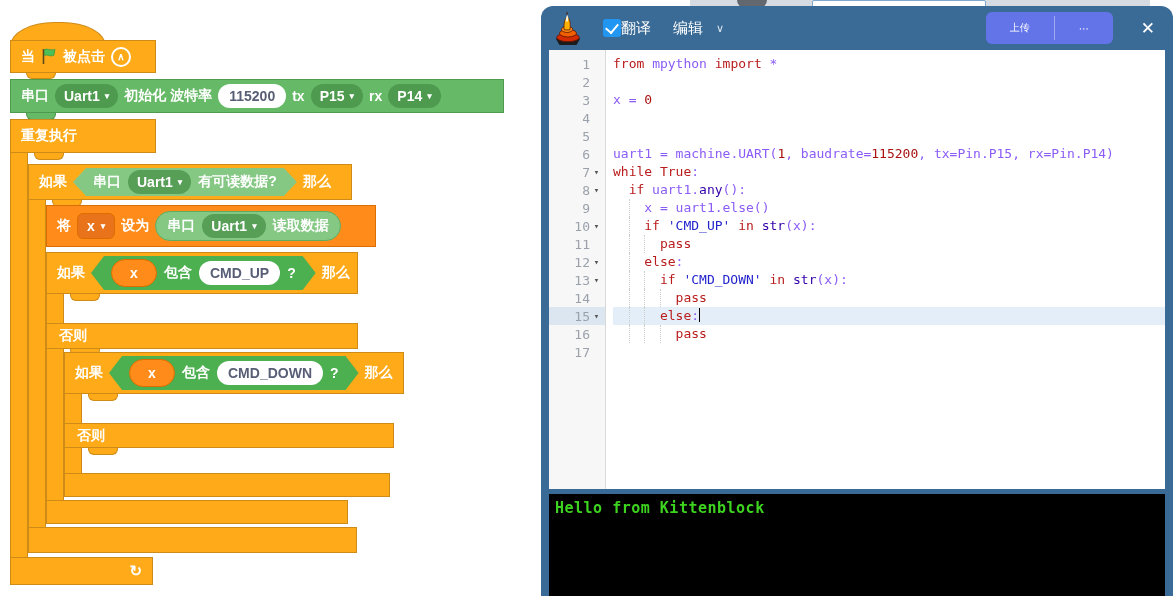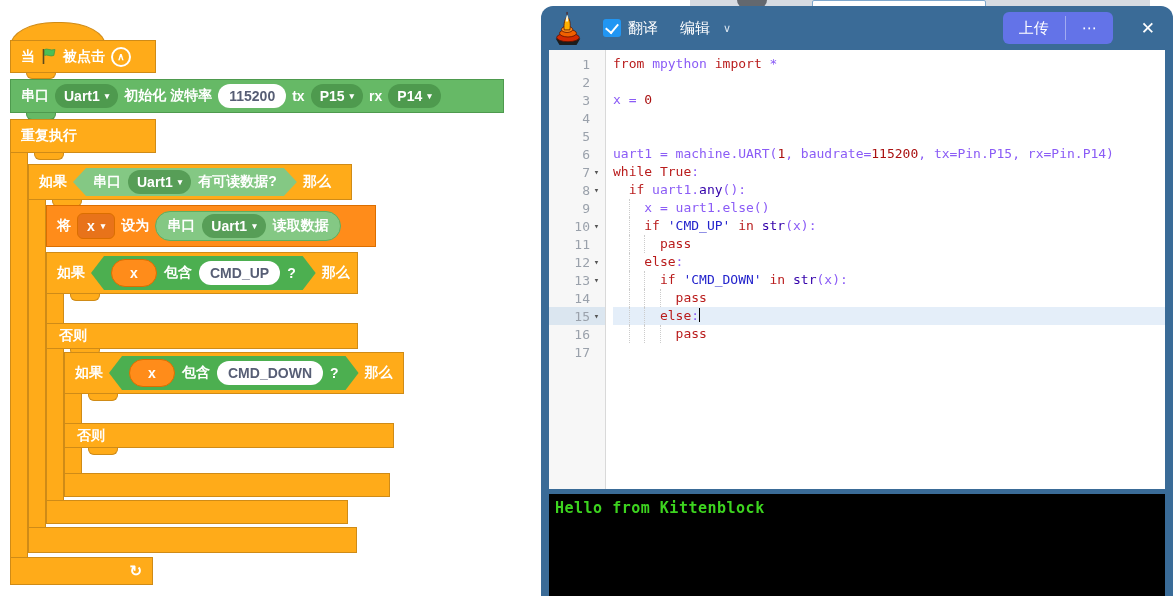--- a/index.html
+++ b/index.html
@@ -47,30 +47,30 @@
   .loop-arrow { position:absolute; right:10px; bottom:4px; font-size:15px; font-weight:bold; color:#fff; }
   .collapse-ic { width:20px; height:20px; border:2px solid #fff; border-radius:50%;
     display:inline-flex; align-items:center; justify-content:center; font-size:10px; font-weight:bold; }
 
   
   .panel { position:absolute; left:541px; top:6px; width:632px; height:600px;
     background:#3a6b97; border-radius:12px 12px 0 0; padding:0 8px;
     display:flex; flex-direction:column; }
   .panel-header { height:44px; display:flex; align-items:center; color:#fff; gap:10px; }
   .logo { width:34px; height:36px; margin-left:2px; }
-  .chk { display:flex; align-items:center; gap:7px; margin-left:8px; font-size:15px; cursor:default; }
+  .chk { display:flex; align-items:center; margin-left:8px; font-size:15px; cursor:default; }
   .chkbox { width:18px; height:18px; background:#2196f3; border-radius:3px; position:relative; }
   .chkbox::after { content:""; position:absolute; left:5px; top:2px; width:6px; height:10px;
     border:solid #fff; border-width:0 2px 2px 0; transform:rotate(40deg); }
   .edit-menu { display:flex; align-items:center; gap:13px; margin-left:12px; font-size:15px;font-family:Liberation Serif, serif; }
   .edit-menu .chev { font-size:11px; color:#d9e5f0; }
   .hdr-spacer { flex:1; }
   .btn-group { display:flex; background:#6373e8; border-radius:6px; height:32px; overflow:hidden; }
-  .btn-group button { background:transparent; border:none; color:#fff; font-size:15px;
-    font-family:inherit; padding:0 16px; cursor:pointer; }
+  .btn-group button { background:transparent; border:none; color:#fff; font-size:10px;
+    font-family:inherit; padding:0 24px; cursor:pointer; }
   .btn-group .divider { width:1px; background:rgba(255,255,255,.4); margin:4px 0; }
   .close-btn { background:transparent; border:none; color:#fff; font-size:17px;
     margin:0 10px 0 18px; cursor:pointer; font-family:inherit; }
 
   
   .editor { height:439px; display:flex; background:#fff; overflow:hidden; }
   .gutter { width:57px; flex:none; background:#f7f7f7; border-right:1px solid #d9d9d9;
     padding-top:5px; font-family:"DejaVu Sans Mono", monospace; font-size:13px; }
   .gl { height:18px; display:flex; justify-content:flex-end; align-items:center; padding-right:2px; }
   .gl .num { color:#9aa1ab; }

